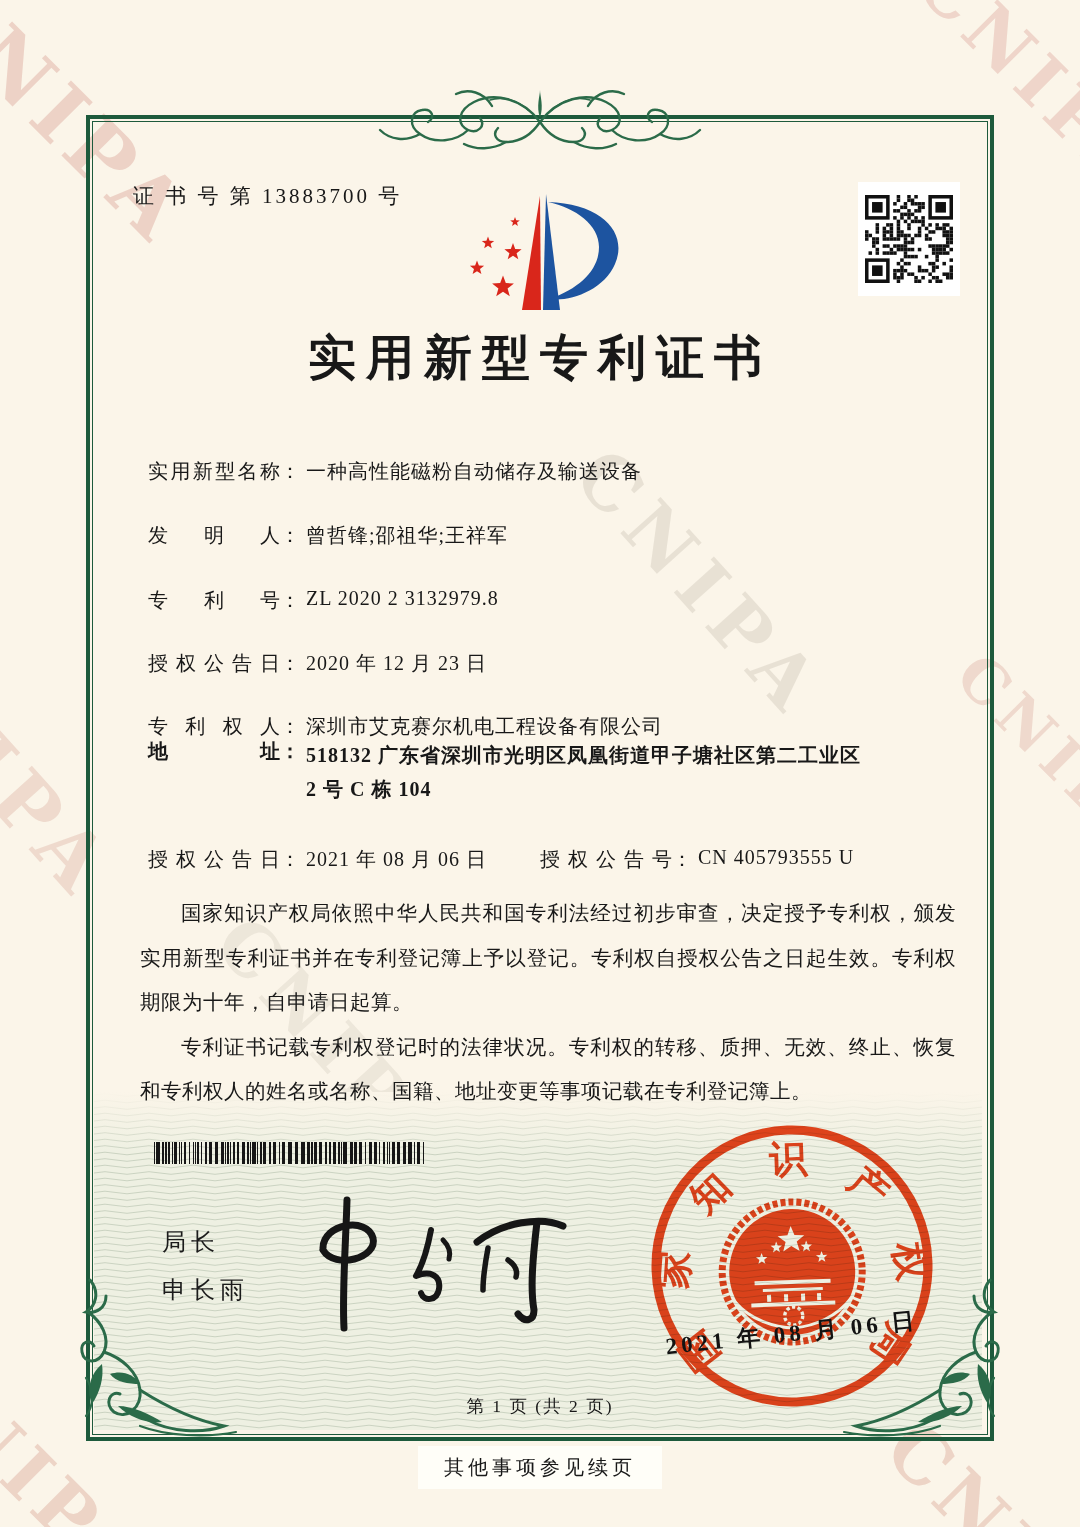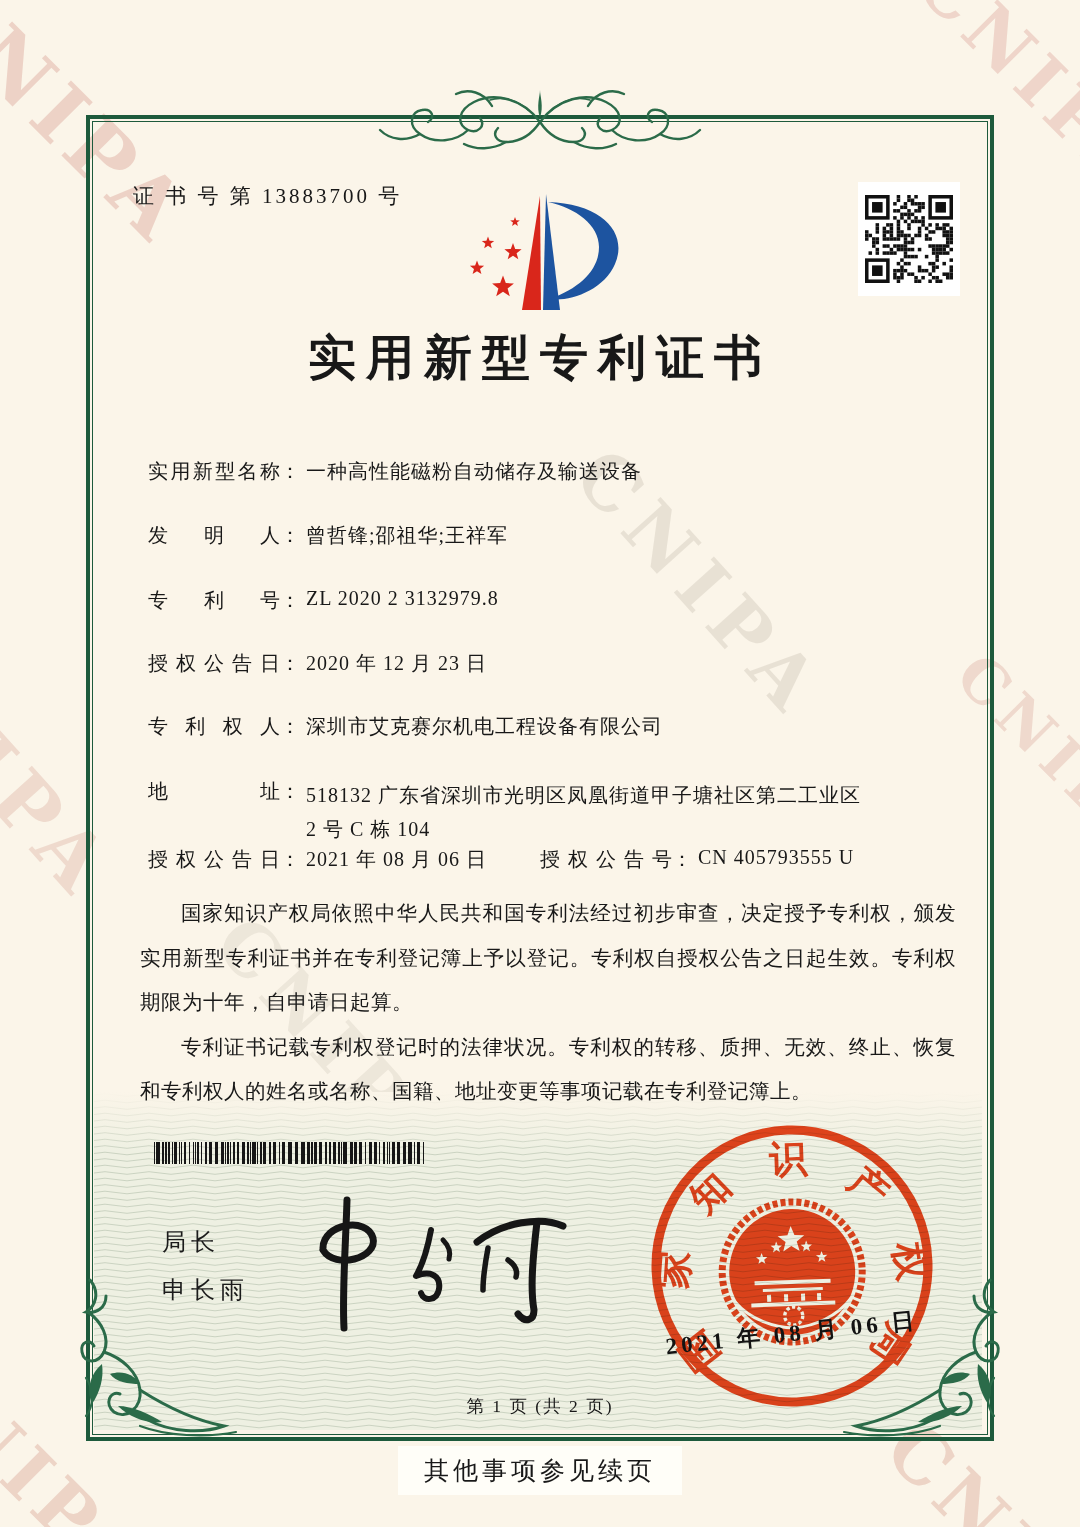--- a/index.html
+++ b/index.html
@@ -40,21 +40,21 @@
   .officer{position:absolute;left:154px;font-size:24px;letter-spacing:5px;
       font-family:"Liberation Sans","DejaVu Sans",sans-serif;color:#1b1b1b;margin-left:8px;}
   .sig{position:absolute;left:283px;top:1188px;}
   
   .seal{position:absolute;left:646px;top:1120px;mix-blend-mode:multiply;opacity:0.93;}
   .seal-date{position:absolute;left:662px;top:1318px;width:260px;text-align:center;font-size:23px;
       letter-spacing:4px;transform:rotate(-6deg);color:#131313;font-weight:bold;}
   
   .page-info{position:absolute;left:0;top:1394px;width:1080px;text-align:center;font-size:17.5px;letter-spacing:2px;}
   .footer-note{position:absolute;left:50%;top:1446px;transform:translateX(-50%);
-      background:#fffef8;padding:8px 26px;font-size:25px;letter-spacing:4px;}
+      background:#fffef8;padding:8px 26px;font-size:20px;letter-spacing:4px;}
   .orn{position:absolute;pointer-events:none;}
 </style>
 </head>
 <body>
 
 <div class="page">
 
   <div class="wm" style="left:-30px;top:-45px;font-size:82px;letter-spacing:8px;transform:rotate(45deg);color:rgba(223,176,163,0.5);">CNIPA</div>
   <div class="wm" style="left:960px;top:-60px;font-size:72px;letter-spacing:8px;transform:rotate(45deg);color:rgba(223,176,163,0.45);">CNIPA</div>
   <div class="wm" style="left:622px;top:432px;font-size:74px;letter-spacing:12px;transform:rotate(48deg);color:rgba(198,190,176,0.35);">CNIPA</div>
@@ -418,21 +418,21 @@
   </div>
   <div class="row" style="top:587px;">
     <span class="lbl">专利号</span><span class="colon">：</span><span class="val">ZL 2020 2 3132979.8</span>
   </div>
   <div class="row" style="top:650px;">
     <span class="lbl">授权公告日</span><span class="colon">：</span><span class="val">2020 年 12 月 23 日</span>
   </div>
   <div class="row" style="top:713px;">
     <span class="lbl">专利权人</span><span class="colon">：</span><span class="val">深圳市艾克赛尔机电工程设备有限公司</span>
   </div>
-  <div class="row row-addr" style="top:778px;">
+  <div class="row row-addr" style="top:738px;font-weight:bold;">
     <span class="lbl">地址</span><span class="colon">：</span><span class="val">518132 广东省深圳市光明区凤凰街道甲子塘社区第二工业区 2 号 C 栋 104</span>
   </div>
   <div class="row" style="top:846px;">
     <span><span class="lbl">授权公告日</span><span class="colon">：</span><span class="val">2021 年 08 月 06 日</span></span>
     <span class="grp2"><span class="lbl">授权公告号</span><span class="colon">：</span><span class="val">CN 405793555 U</span></span>
   </div>
 
   <div class="body-text">
     <p>国家知识产权局依照中华人民共和国专利法经过初步审查，决定授予专利权，颁发实用新型专利证书并在专利登记簿上予以登记。专利权自授权公告之日起生效。专利权期限为十年，自申请日起算。</p>
     <p>专利证书记载专利权登记时的法律状况。专利权的转移、质押、无效、终止、恢复和专利权人的姓名或名称、国籍、地址变更等事项记载在专利登记簿上。</p>

